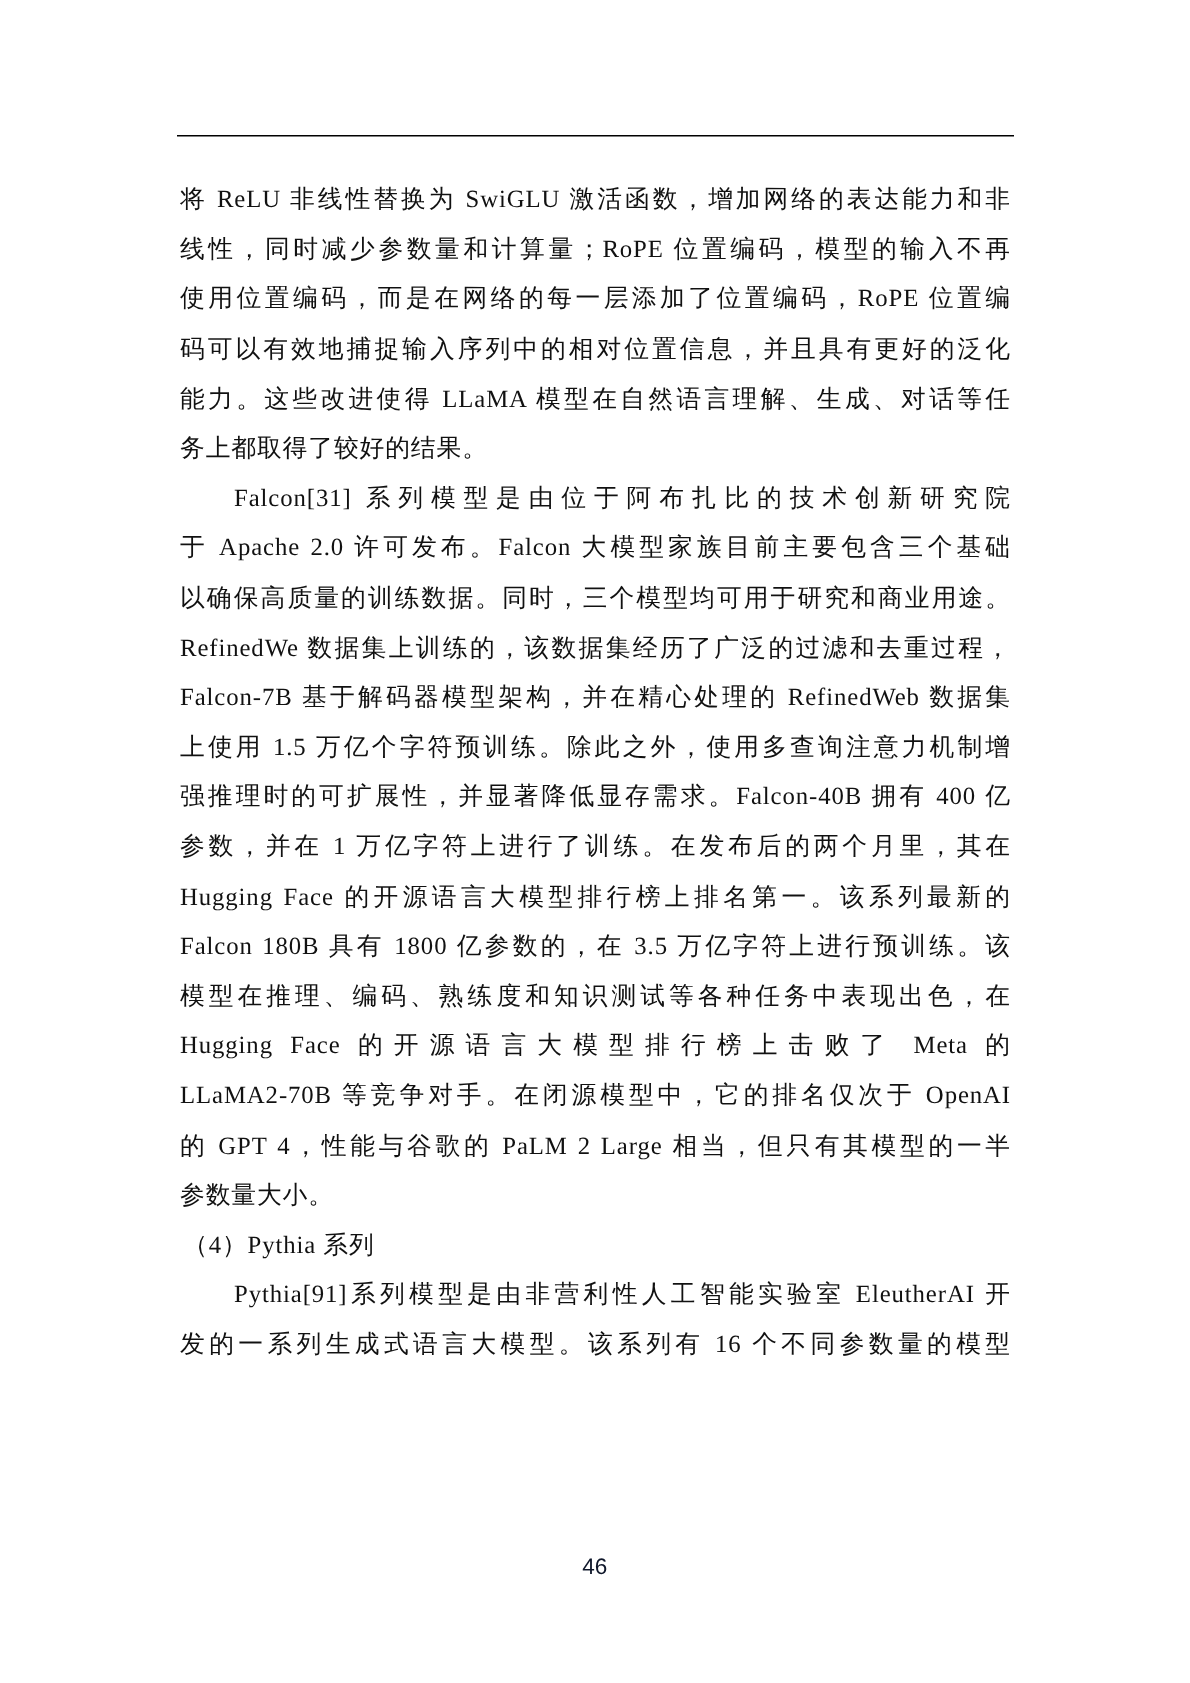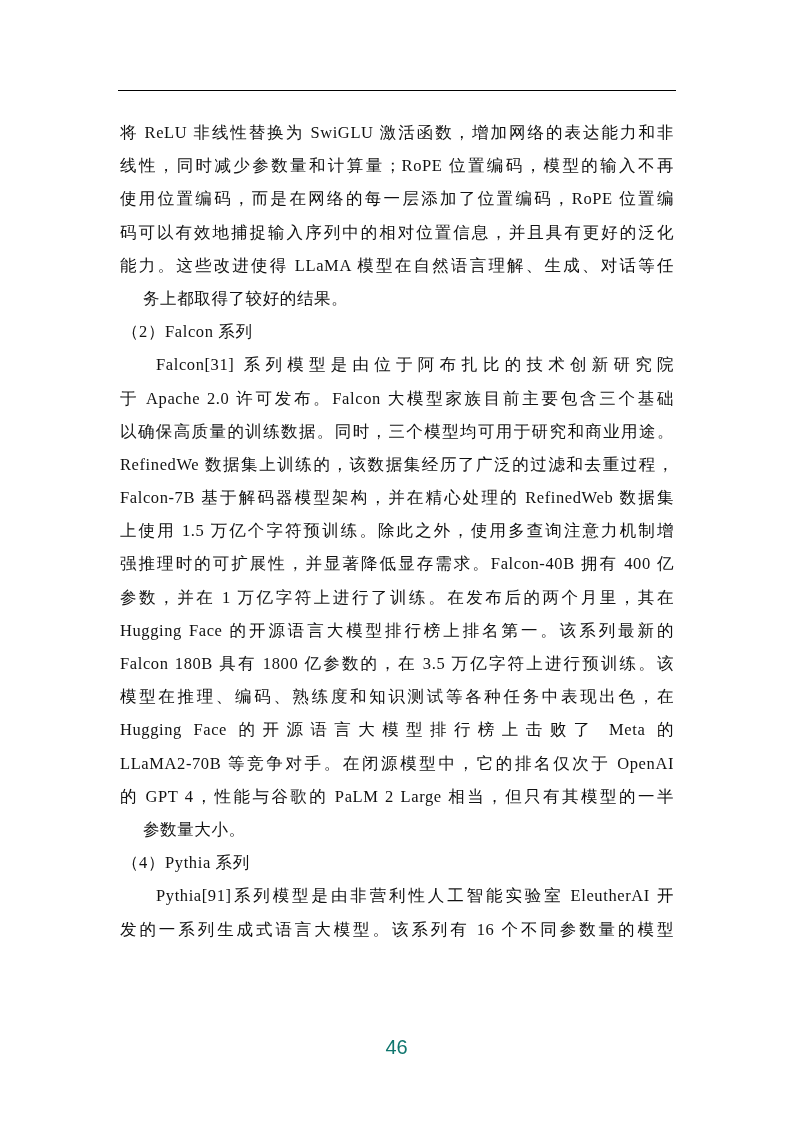--- a/index.html
+++ b/index.html
@@ -39,54 +39,52 @@
       letter-spacing: 0.6px;
     }
     .line.justify {
       text-align: justify;
       text-align-last: justify;
       display: block;
     }
     .line.last {
       display: block;
       text-align: left;
-      margin-left: 23px;
     }
     .line.heading {
       display: block;
       text-align: left;
       padding-left: 2px;
     }
     .line.indent {
       padding-left: 36px;
     }
     .page-number {
       position: absolute;
       left: 0;
       width: 793px;
       top: 1036px;
       text-align: center;
       font-family: "Liberation Sans", "DejaVu Sans", sans-serif;
-      font-size: 20px;
-      color: #0f766e;
+      font-size: 15px;
+      color: #0f172a;
     }
   </style>
 </head>
 <body>
 
 <div class="header-rule"></div>
 
 <div class="content">
   <div class="line justify">将 ReLU 非线性替换为 SwiGLU 激活函数，增加网络的表达能力和非</div>
   <div class="line justify">线性，同时减少参数量和计算量；RoPE 位置编码，模型的输入不再</div>
   <div class="line justify">使用位置编码，而是在网络的每一层添加了位置编码，RoPE 位置编</div>
   <div class="line justify">码可以有效地捕捉输入序列中的相对位置信息，并且具有更好的泛化</div>
   <div class="line justify">能力。这些改进使得 LLaMA 模型在自然语言理解、生成、对话等任</div>
   <div class="line last">务上都取得了较好的结果。</div>
-  <div class="line heading">（2）Falcon 系列</div>
   <div class="line justify indent">Falcon[31] 系列模型是由位于阿布扎比的技术创新研究院</div>
   <div class="line justify">于 Apache 2.0 许可发布。Falcon 大模型家族目前主要包含三个基础</div>
   <div class="line justify">以确保高质量的训练数据。同时，三个模型均可用于研究和商业用途。</div>
   <div class="line justify">RefinedWe 数据集上训练的，该数据集经历了广泛的过滤和去重过程，</div>
   <div class="line justify">Falcon-7B 基于解码器模型架构，并在精心处理的 RefinedWeb 数据集</div>
   <div class="line justify">上使用 1.5 万亿个字符预训练。除此之外，使用多查询注意力机制增</div>
   <div class="line justify">强推理时的可扩展性，并显著降低显存需求。Falcon-40B 拥有 400 亿</div>
   <div class="line justify">参数，并在 1 万亿字符上进行了训练。在发布后的两个月里，其在</div>
   <div class="line justify">Hugging Face 的开源语言大模型排行榜上排名第一。该系列最新的</div>
   <div class="line justify">Falcon 180B 具有 1800 亿参数的，在 3.5 万亿字符上进行预训练。该</div>

